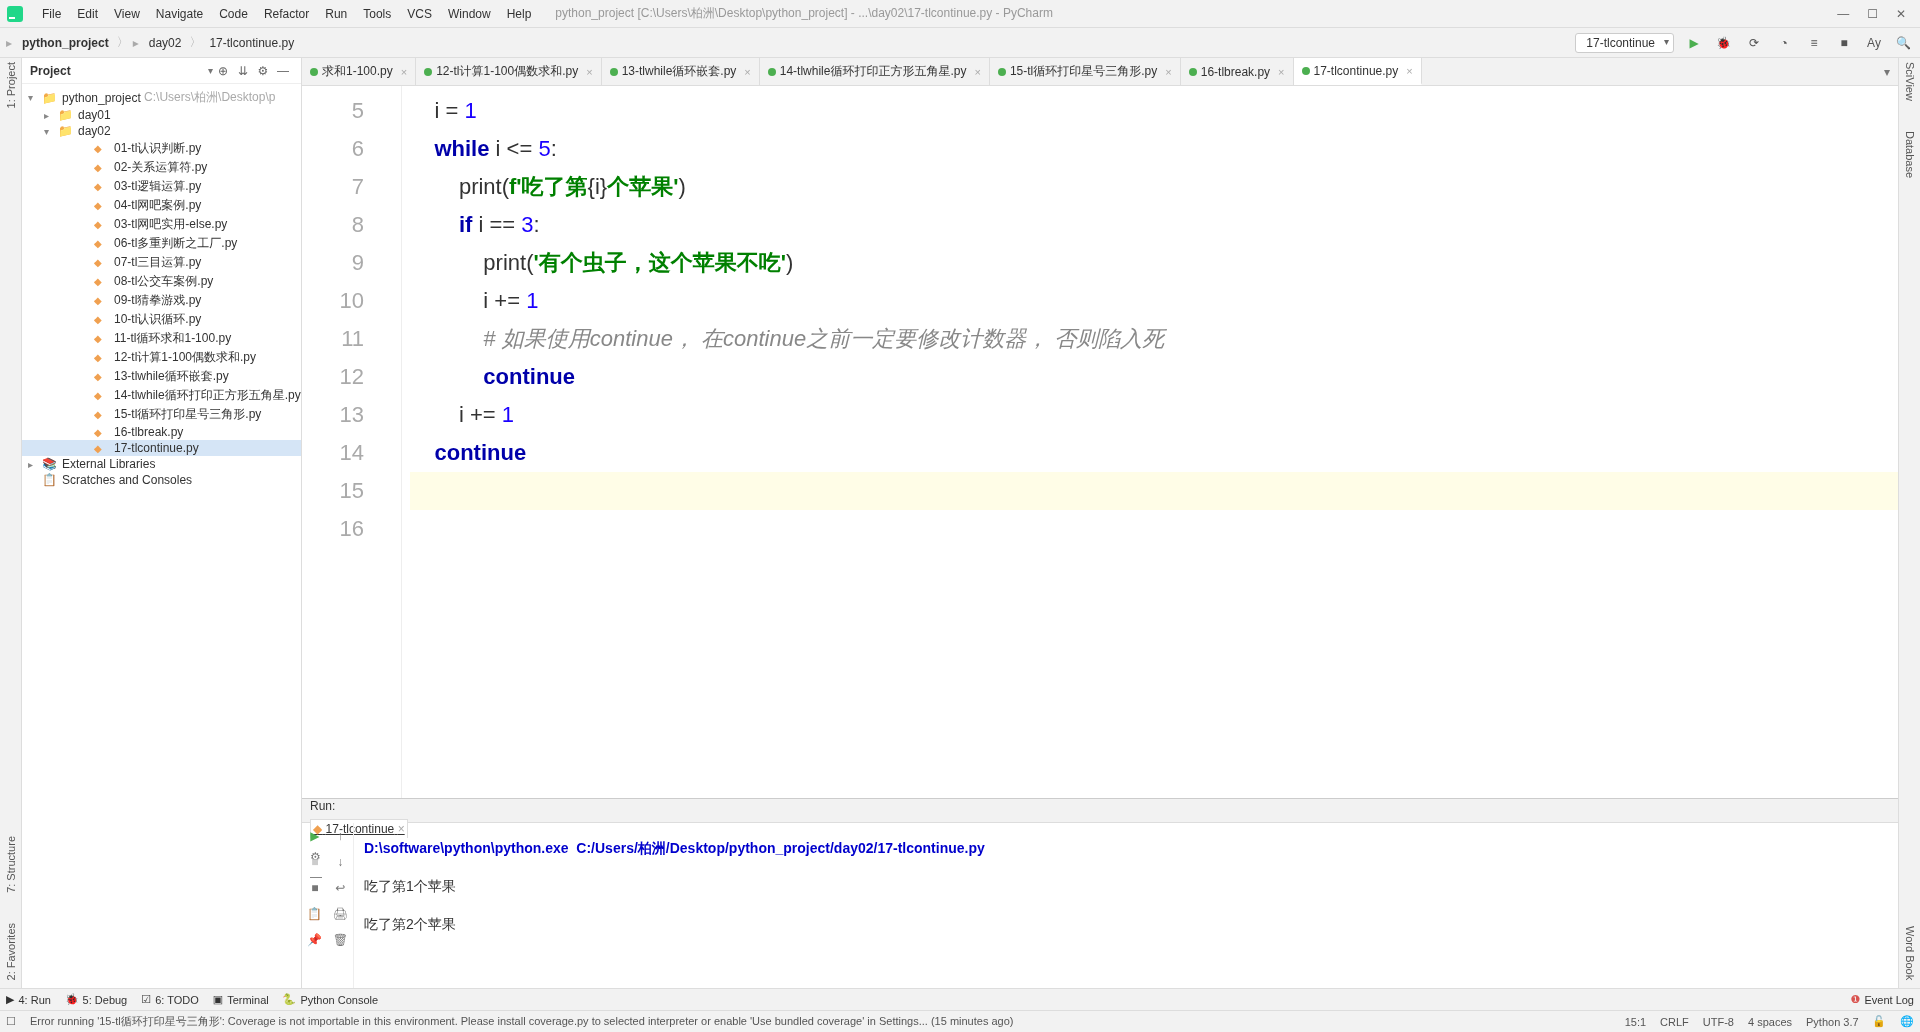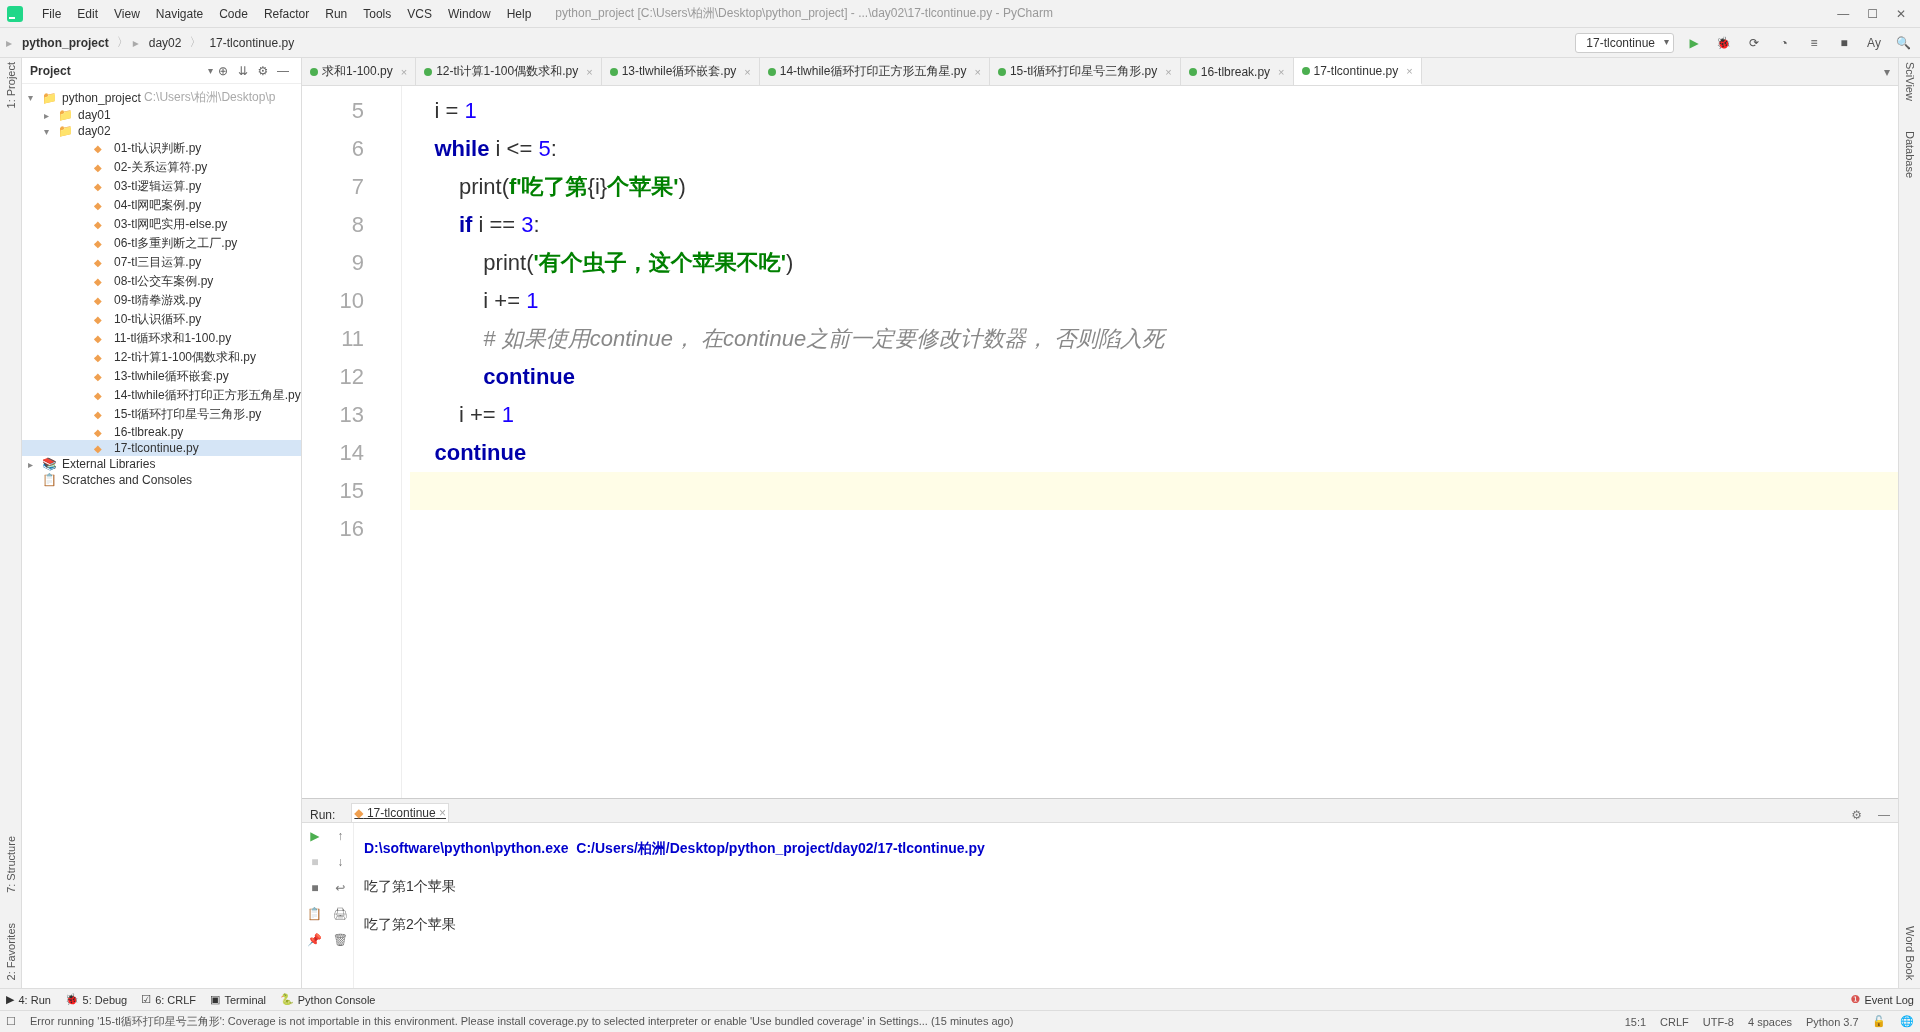--- a/index.html
+++ b/index.html
@@ -66,21 +66,21 @@
 .code-line.current { background: #fffde7; }
 .kw { color: #0000aa; font-weight: bold; }
 .num { color: #1a00ff; }
 .str { color: #008000; font-weight: bold; }
 .fn { }
 .cmt { color: #888; font-style: italic; }
 .op { color: #333; }
 
 
 .tool-window { height: 190px; border-top: 1px solid #ccc; display: flex; flex-direction: column; background: #fff; }
-.tool-header { height: 24px; display: flex; align-items: flex-end; border-bottom: 1px solid #ddd; background: #f2f2f2; padding: 0 8px; gap: 16px; }
+.tool-header { height: 24px; display: flex; align-items: flex-start; border-bottom: 1px solid #ddd; background: #f2f2f2; padding: 0 8px; gap: 6px; flex-direction: column; }
 .tool-header .label { font-weight: normal; }
 .tool-header .tab-run { background: #fff; padding: 2px 2px; border: 1px solid #ddd; border-bottom: none; text-decoration: underline; }
 .tool-header .spacer { flex: 1; }
 .tool-body { flex: 1; display: flex; }
 .tool-left-icons { width: 52px; border-right: 1px solid #eee; display: flex; flex-direction: column; }
 .tool-left-icons .icon-row { display: flex; }
 .tool-left-icons .ticon { width: 26px; height: 26px; display: flex; align-items: center; justify-content: center; color: #777; cursor: pointer; }
 .tool-left-icons .ticon.green { color: #4caf50; }
 .console { flex: 1; padding: 6px 10px; font-family: Consolas, monospace; font-size: 14px; overflow: hidden; }
 .console .cline { line-height: 38px; white-space: pre; }
@@ -403,21 +403,21 @@
     <span class="vlabel">SciView</span>
     <span class="vlabel">Database</span>
     <span class="vlabel" style="margin-top:auto;margin-bottom:8px">Word Book</span>
   </div>
 
 </div>
 
 <div class="bottom-strip">
   <span class="btab">▶ <span>4: Run</span></span>
   <span class="btab">🐞 <span>5: Debug</span></span>
-  <span class="btab">☑ <span>6: CRLF</span></span>
+  <span class="btab">☑ <span>6: TODO</span></span>
   <span class="btab">▣ <span>Terminal</span></span>
   <span class="btab">🐍 <span>Python Console</span></span>
   <span class="spacer"></span>
   <span class="btab">
       <span style="color:#d9534f">❶</span> 
       <span>Event Log</span>
     </span>
 </div>
 
 <div class="statusbar">

